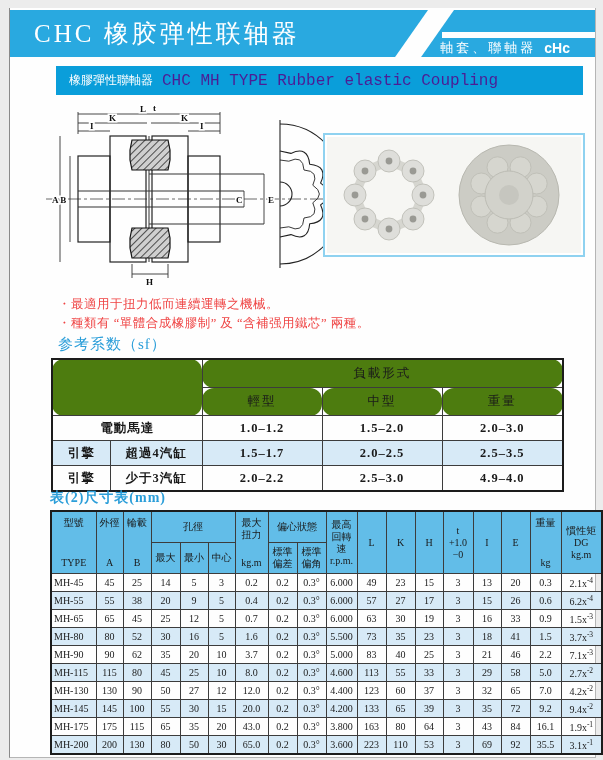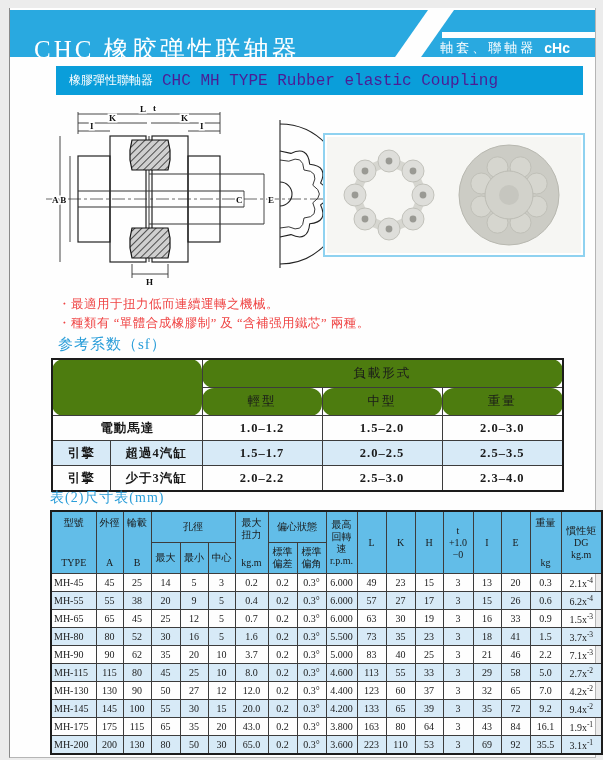--- a/index.html
+++ b/index.html
@@ -4,21 +4,21 @@
 <style>
   html,body{margin:0;padding:0;}
   .canvas{position:relative;width:603px;height:760px;background:#ececec;overflow:hidden;
           font-family:"Liberation Serif","DejaVu Serif",serif;color:#1a1a1a;}
   .page{position:absolute;left:9px;top:8px;width:585px;height:749px;background:#fefefe;
         border-left:1px solid #8a8a8a;border-right:1px solid #b5b5b5;border-bottom:1px solid #b5b5b5;}
 
   
   .band{position:absolute;left:0;top:2px;width:100%;height:47px;background:#29a9e0;}
   .band-title{position:absolute;left:24px;top:0;height:47px;line-height:47px;
-              font-size:25px;color:#fff;letter-spacing:3px;white-space:nowrap;margin-top:16px;}
+              font-size:25px;color:#fff;letter-spacing:3px;white-space:nowrap;}
   .band-cut1{position:absolute;left:418px;top:0;width:26px;height:47px;background:#fefefe;
              transform:skewX(-35deg);transform-origin:top left;}
   .band-cut2{position:absolute;left:432px;top:22px;width:153px;height:6px;background:#fefefe;}
   .band-tab{position:absolute;right:25px;top:27px;height:21px;display:flex;align-items:center;gap:8px;}
   .band-tab-text{font-size:13px;color:#fff;letter-spacing:3px;white-space:nowrap;}
   .logo{font-family:"Liberation Sans","DejaVu Sans",sans-serif;font-weight:800;font-size:14px;
         color:#fff;letter-spacing:0;line-height:1;}
 
   
   .title-bar{position:absolute;left:46px;top:58px;width:527px;height:29px;background:#0a9eda;
@@ -36,21 +36,21 @@
              font-family:"Liberation Serif","DejaVu Serif",serif;}
   .dline{stroke:#333;stroke-width:1;}
   .oline{stroke:#222;stroke-width:1.2;fill:none;}
 
   
   .notes{position:absolute;left:48px;top:287px;font-size:12.5px;line-height:19px;color:#ef4444;letter-spacing:.5px;}
 
   
   .sec-title{position:absolute;color:#2b9ed9;letter-spacing:1px;}
   .sf-title{left:48px;top:327px;font-size:15px;}
-  .dim-title{left:40px;top:481px;font-size:14px;}
+  .dim-title{left:40px;top:481px;font-size:14px;font-weight:bold;}
 
   
   table{border-collapse:collapse;table-layout:fixed;}
   th,td{border:1px solid #3c3c3c;text-align:center;vertical-align:middle;padding:0;overflow:hidden;}
   .band-row{background:#d7eaf7;}
 
   .sf-table{position:absolute;left:41px;top:350px;width:511px;border:2px solid #1c1c1c;font-size:12.5px;}
   .sf-table th{background:#4d7c0f;font-weight:normal;height:27px;letter-spacing:2px;border-radius:12px;}
   .sf-table th.blank{letter-spacing:0;}
   .sf-table td{height:24px;letter-spacing:1px;font-weight:bold;}
@@ -226,21 +226,21 @@
             <td>超過4汽缸</td>
             <td>1.5–1.7</td>
             <td>2.0–2.5</td>
             <td>2.5–3.5</td>
           </tr>
           <tr>
             <td>引擎</td>
             <td>少于3汽缸</td>
             <td>2.0–2.2</td>
             <td>2.5–3.0</td>
-            <td>2.3–4.0</td>
+            <td>4.9–4.0</td>
           </tr>
         </tbody>
   </table>
 
   <div class="sec-title dim-title">表(2)尺寸表(mm)</div>
   <table class="dim-table">
     <colgroup>
       <col style="width:45px">
           <col style="width:27px">
           <col style="width:28px">

